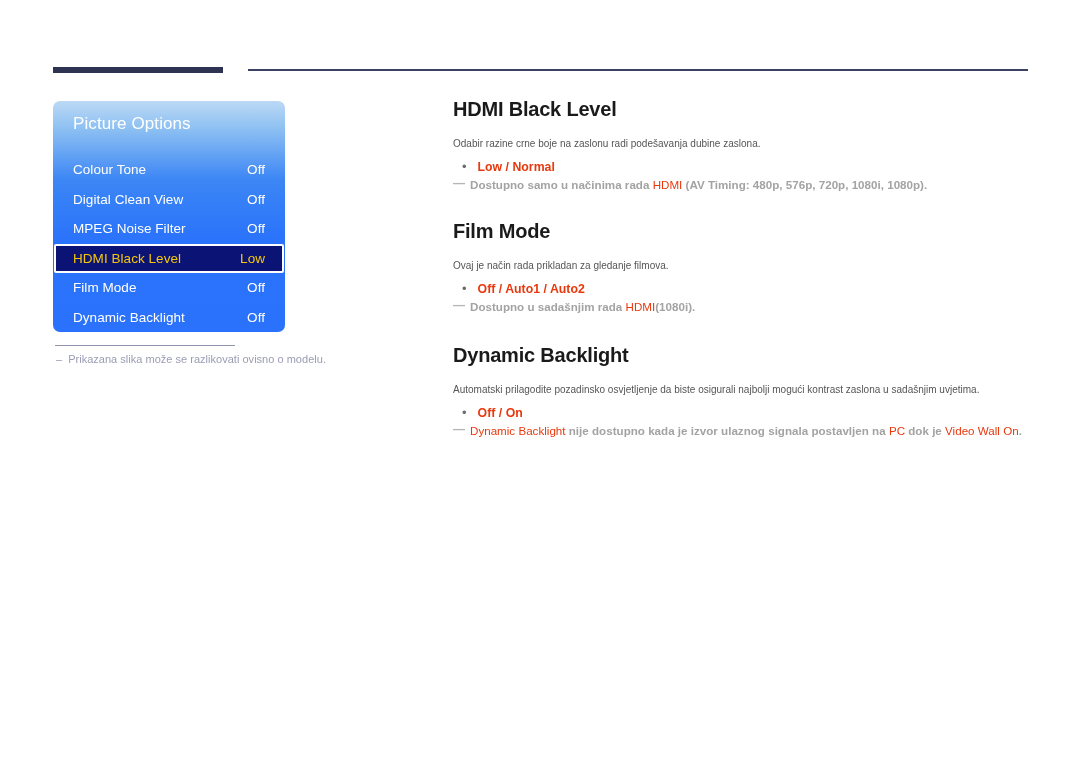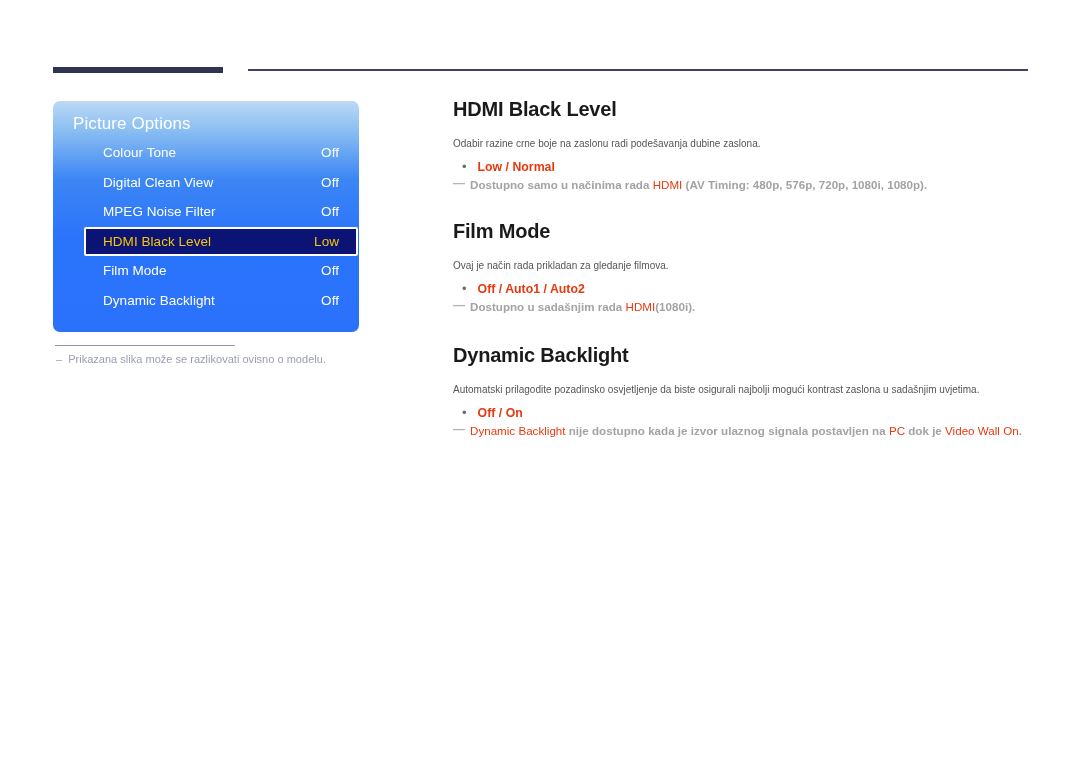--- a/index.html
+++ b/index.html
@@ -37,21 +37,21 @@
 
   
   .left-col {
     position: absolute;
     left: 53px;
     top: 101px;
     width: 290px;
   }
 
   .osd-panel {
-    width: 306px;
+    width: 232px;
     height: 231px;
     border-radius: 7px;
     background: linear-gradient(180deg,
                 #bcd9f5 0%,
                 #8dc0f2 12%,
                 #3c86f5 34%,
                 #2a73fb 60%,
                 #2a72fb 100%);
     padding: 0;
     position: relative;
@@ -62,22 +62,21 @@
   .osd-title {
     color: #ffffff;
     font-size: 17px;
     font-weight: 400;
     letter-spacing: .1px;
     padding: 12px 0 0 20px;
     line-height: 22px;
   }
 
   .osd-list {
-    margin-top: 3px;
-    padding-left: 30px;
+    margin-top: 20px;
   }
 
   .osd-row {
     display: flex;
     align-items: center;
     justify-content: space-between;
     height: 29.5px;
     padding: 0 20px 0 20px;
     color: #ffffff;
     font-size: 13.5px;

